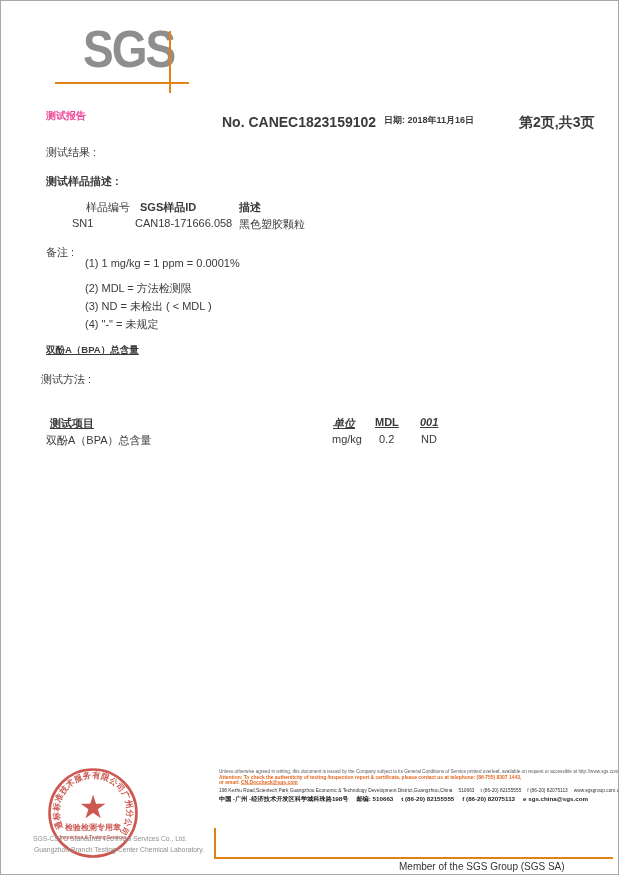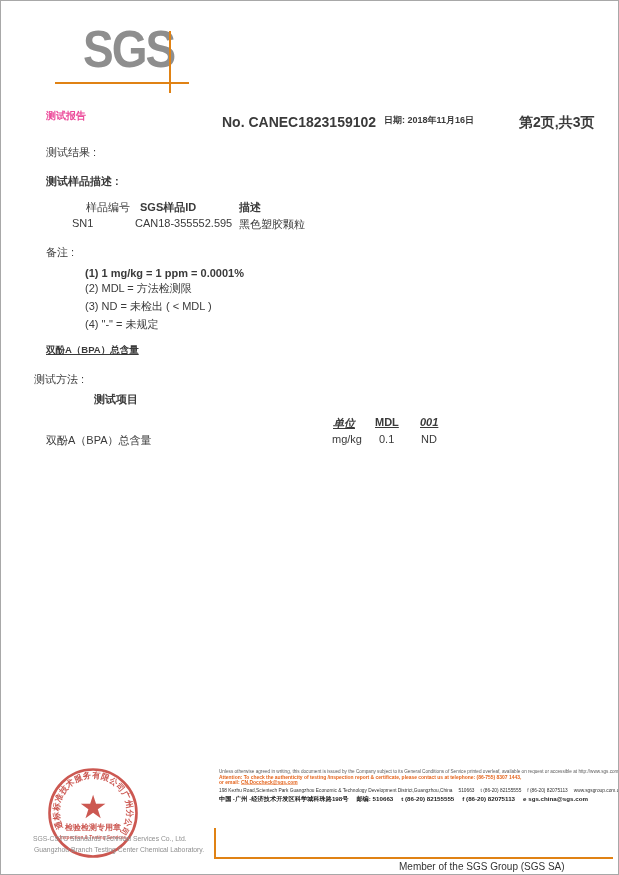--- a/index.html
+++ b/index.html
@@ -22,29 +22,29 @@
   .body-9{font-size:11px;}
   .results-label{left:45px;top:144px;}
   .sample-heading{left:45px;top:173px;font-weight:700;}
   .s-h1{left:57px;top:199px;font-weight:400;margin-left:28px;}
   .s-h2{left:139px;top:199px;font-weight:700;}
   .s-h3{left:238px;top:199px;font-weight:700;}
   .s-c1{left:71px;top:216px;}
   .s-c2{left:134px;top:216px;}
   .s-c3{left:238px;top:216px;}
   .remarks-label{left:45px;top:244px;}
-  .rm0{left:84px;top:266px;font-weight:bold;}
+  .rm0{left:84px;top:256px;}
   .rm1{left:84px;top:280px;}
   .rm2{left:84px;top:298px;}
   .rm3{left:84px;top:316px;}
   .bpa-heading{left:45px;top:343px;font-size:9.5px;font-weight:700;text-decoration:underline;}
-  .method-label{left:33px;top:371px;}
+  .method-label{left:40px;top:371px;}
   .method-text{left:104px;top:369px;width:474px;font-size:9.3px;line-height:19px;
     white-space:normal;text-align:justify;}
-  .t-h1{left:49px;top:391px;font-weight:700;margin-left:44px;}
+  .t-h1{left:49px;top:415px;font-weight:700;text-decoration:underline;}
   .t-h2{left:332px;top:415px;font-weight:700;font-style:italic;text-decoration:underline;}
   .t-h3{left:374px;top:415px;font-weight:700;text-decoration:underline;}
   .t-h4{left:419px;top:415px;font-weight:700;font-style:italic;text-decoration:underline;}
   .t-c1{left:45px;top:432px;}
   .t-c2{left:331px;top:432px;text-align:right;}
   .t-c3{left:378px;top:432px;}
   .t-c4{left:420px;top:432px;}
   
   .stamp{left:46px;top:766px;width:92px;height:92px;opacity:.88;}
   .company-1{left:32px;top:834px;font-size:6.8px;color:#8f8f8f;z-index:5;}
@@ -75,39 +75,39 @@
   <div class="abs report-date">日期: 2018年11月16日</div>
   <div class="abs report-pages">第2页,共3页</div>
 
   <div class="abs body-9 results-label">测试结果 :</div>
 
   <div class="abs body-9 sample-heading">测试样品描述 :</div>
   <div class="abs body-9 s-h1">样品编号</div>
   <div class="abs body-9 s-h2">SGS样品ID</div>
   <div class="abs body-9 s-h3">描述</div>
   <div class="abs body-9 s-c1">SN1</div>
-  <div class="abs body-9 s-c2">CAN18-355552.595</div>
+  <div class="abs body-9 s-c2">CAN18-171666.058</div>
   <div class="abs body-9 s-c3">黑色塑胶颗粒</div>
 
   <div class="abs body-9 remarks-label">备注 :</div>
   <div class="abs body-9 rm0">(1) 1 mg/kg = 1 ppm = 0.0001%</div>
   <div class="abs body-9 rm1">(2) MDL = 方法检测限</div>
   <div class="abs body-9 rm2">(3) ND = 未检出 ( &lt; MDL )</div>
   <div class="abs body-9 rm3">(4) "-" = 未规定</div>
 
   <div class="abs bpa-heading">双酚A（BPA）总含量</div>
   <div class="abs body-9 method-label">测试方法 :</div>
 
   <div class="abs body-9 t-h1">测试项目</div>
   <div class="abs body-9 t-h2">单位</div>
   <div class="abs body-9 t-h3">MDL</div>
   <div class="abs body-9 t-h4">001</div>
   <div class="abs body-9 t-c1">双酚A（BPA）总含量</div>
   <div class="abs body-9 t-c2">mg/kg</div>
-  <div class="abs body-9 t-c3">0.1</div>
+  <div class="abs body-9 t-c3">0.2</div>
   <div class="abs body-9 t-c4">ND</div>
 
   <svg class="abs stamp" viewBox="0 0 92 92">
     <circle cx="46" cy="46" r="43.5" fill="none" stroke="#c5413a" stroke-width="2.6"></circle>
     <defs>
       <path id="ringArc" d="M 22.0 69.0 A 34 34 0 1 1 70.0 69.0" fill="none"></path>
     </defs>
     <text font-size="8.2" font-weight="bold" fill="#c5413a" letter-spacing="0.4">
       <textPath href="#ringArc" startOffset="10">通标标准技术服务有限公司广州分公司</textPath>
     </text>

